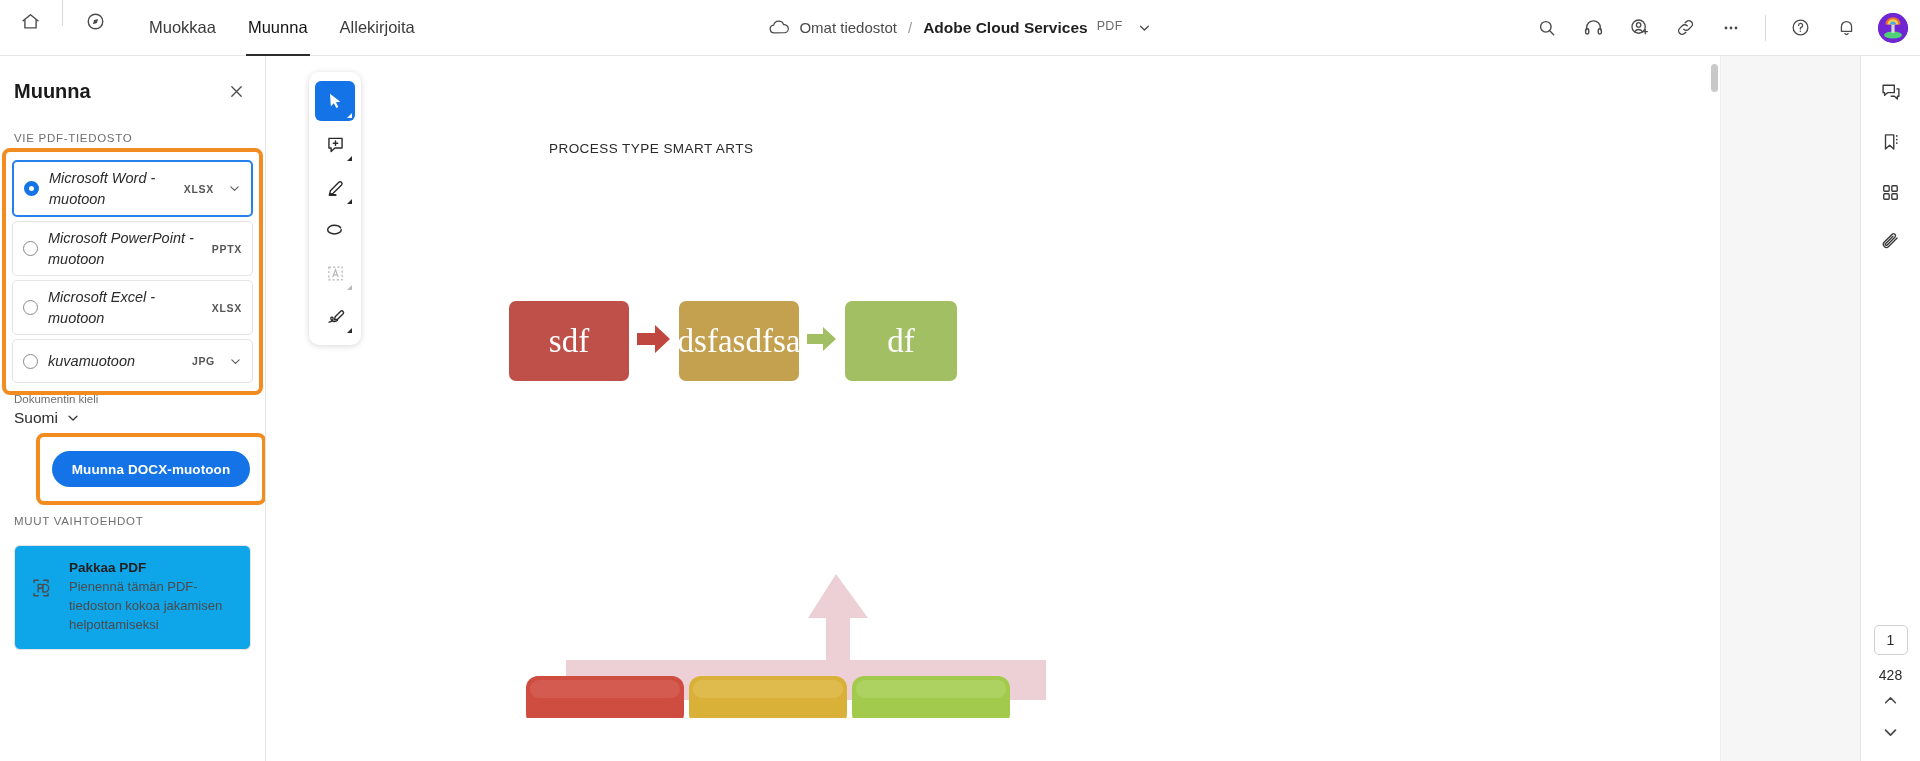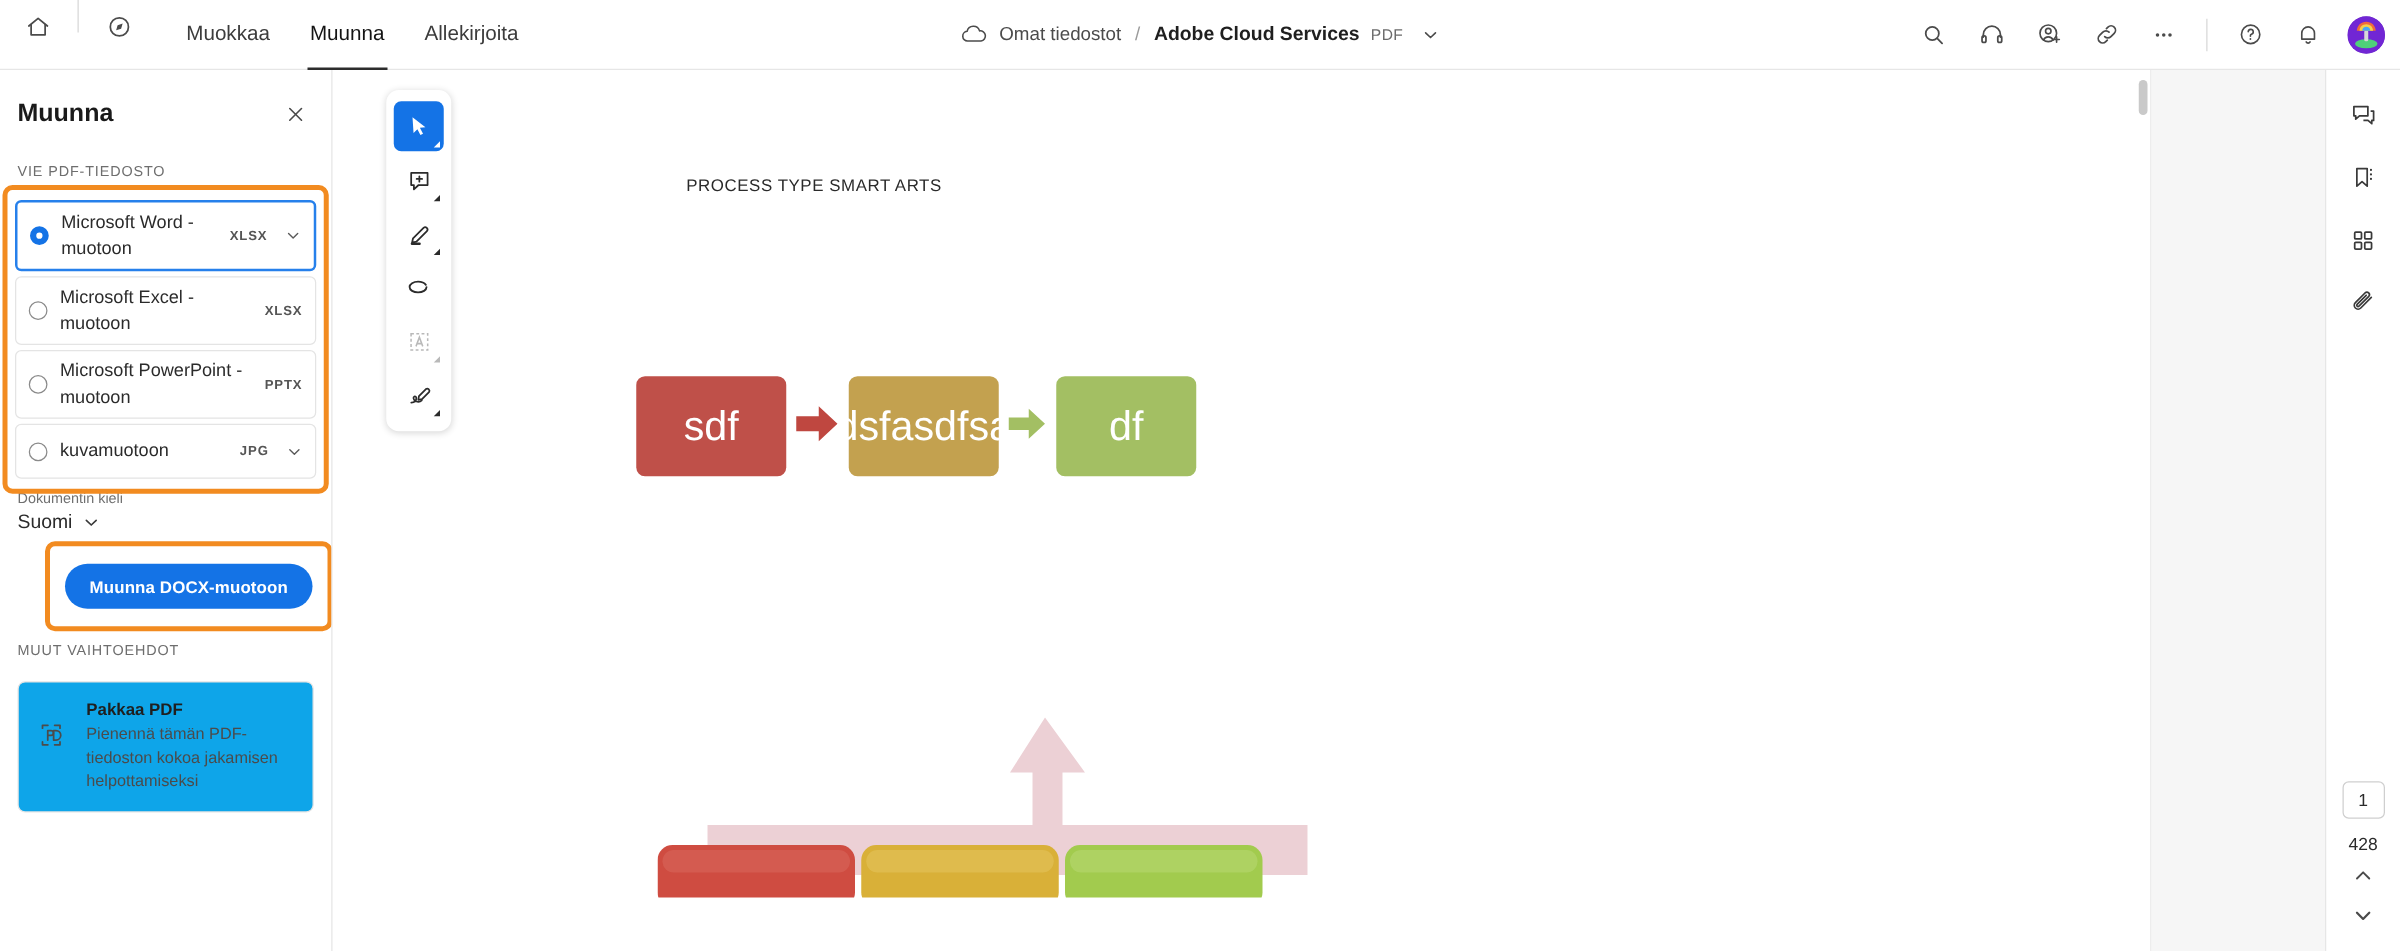--- a/index.html
+++ b/index.html
@@ -27,21 +27,21 @@
     font-size:16.5px; color:#3c3c3c; padding:0 16px; height:56px;
     display:flex; align-items:center; cursor:pointer; position:relative;
   }
   .hdr-tab.active { color:#141414; }
   .hdr-tab.active::after {
     content:""; position:absolute; left:14px; right:14px; bottom:0;
     height:2px; background:#2c2c2c;
   }
   .hdr-center {
     position:absolute; left:50%; transform:translateX(-50%);
-    display:flex; align-items:center; gap:9px; font-size:15px; color:#4b4b4b;
+    display:flex; gap:9px; font-size:15px; color:#4b4b4b;
     white-space:nowrap;
   }
   .hdr-center .crumb-sep { color:#9a9a9a; margin:0 2px; }
   .hdr-center .doc-title { font-weight:bold; color:#1f1f1f; font-size:15.5px; }
   .hdr-center .doc-ext { font-size:12.5px; color:#6b6b6b; letter-spacing:.3px; }
   .hdr-right {
     margin-left:auto; display:flex; align-items:center; gap:2px; padding-right:12px;
   }
   .avatar {
     width:30px; height:30px; border-radius:50%; margin-left:8px;
@@ -74,21 +74,21 @@
     display:flex; align-items:center; gap:10px; min-height:44px;
     border:1px solid #e4e4e4; border-radius:5px; background:#fff;
     margin:4px 0; padding:6px 10px 6px 10px; cursor:pointer;
   }
   .fmt-item.selected { border:2px solid #2680eb; }
   .radio {
     width:15px; height:15px; min-width:15px; border-radius:50%;
     border:1.6px solid #8a8a8a; background:#fff; position:relative;
   }
   .radio.on { border:5px solid #1473e6; background:#fff; }
-  .fmt-label { font-size:14.5px; color:#2b2b2b; line-height:1.42; flex:1; }
+  .fmt-label { font-size:14.5px; color:#2b2b2b; line-height:1.42; flex:1;font-style:italic; }
   .fmt-ext { font-size:10.5px; font-weight:bold; letter-spacing:.7px; color:#555; }
   .fmt-chev { color:#5a5a5a; margin-left:4px; display:flex; align-items:center; }
 
   .lang-label { font-size:11.5px; color:#707070; padding:2px 14px 2px 14px; }
   .lang-row {
     display:flex; align-items:center; gap:8px; padding:2px 14px 4px 14px;
     font-size:15.5px; color:#2b2b2b; cursor:pointer; width:max-content;
   }
 
   .btn-wrap { position:relative; margin:6px 6px 0 40px; padding:14px 12px; width:222px; }
@@ -127,21 +127,21 @@
   
   .docview { flex:1; background:#fff; position:relative; overflow:hidden; display:flex; }
   .page {
     flex:1; background:#fff; position:relative; margin-right:0;
   }
   .doc-heading {
     position:absolute; left:145px; top:85px; font-size:13.5px; color:#2a2a2a;
     letter-spacing:.45px;
   }
   .proc-row {
-    position:absolute; left:105px; top:245px; display:flex; align-items:center;
+    position:absolute; left:105px; top:245px; display:flex; align-items:center;font-family:Liberation Serif, serif;
   }
   .proc-box {
     border-radius:7px; display:flex; align-items:center; justify-content:center;
     color:#fff; font-size:33px; font-weight:400; height:80px;
   }
   .arrow-ico { margin:0 6px; }
 
   .page-gutter { width:140px; background:#f6f6f6; border-left:1px solid #ededed; }
 
   
@@ -302,28 +302,28 @@
           <span class="fmt-ext">XLSX</span>
           <span class="fmt-chev">
             <svg width="13" height="13" viewBox="0 0 16 16" fill="none" stroke="currentColor" stroke-width="1.4" stroke-linecap="round" stroke-linejoin="round">
                 <path d="M3.5 6 8 10.3 12.5 6"></path>
               </svg>
           </span>
         </div>
 
         <div class="fmt-item">
           <span class="radio"></span>
+          <span class="fmt-label">Microsoft PowerPoint -muotoon</span>
+          <span class="fmt-ext">PPTX</span>
+        </div>
+
+        <div class="fmt-item">
+          <span class="radio"></span>
           <span class="fmt-label">Microsoft Excel -muotoon</span>
           <span class="fmt-ext">XLSX</span>
-        </div>
-
-        <div class="fmt-item">
-          <span class="radio"></span>
-          <span class="fmt-label">Microsoft PowerPoint -muotoon</span>
-          <span class="fmt-ext">PPTX</span>
         </div>
 
         <div class="fmt-item">
           <span class="radio"></span>
           <span class="fmt-label">kuvamuotoon</span>
           <span class="fmt-ext">JPG</span>
           <span class="fmt-chev">
             <svg width="13" height="13" viewBox="0 0 16 16" fill="none" stroke="currentColor" stroke-width="1.4" stroke-linecap="round" stroke-linejoin="round">
                 <path d="M3.5 6 8 10.3 12.5 6"></path>
               </svg>

